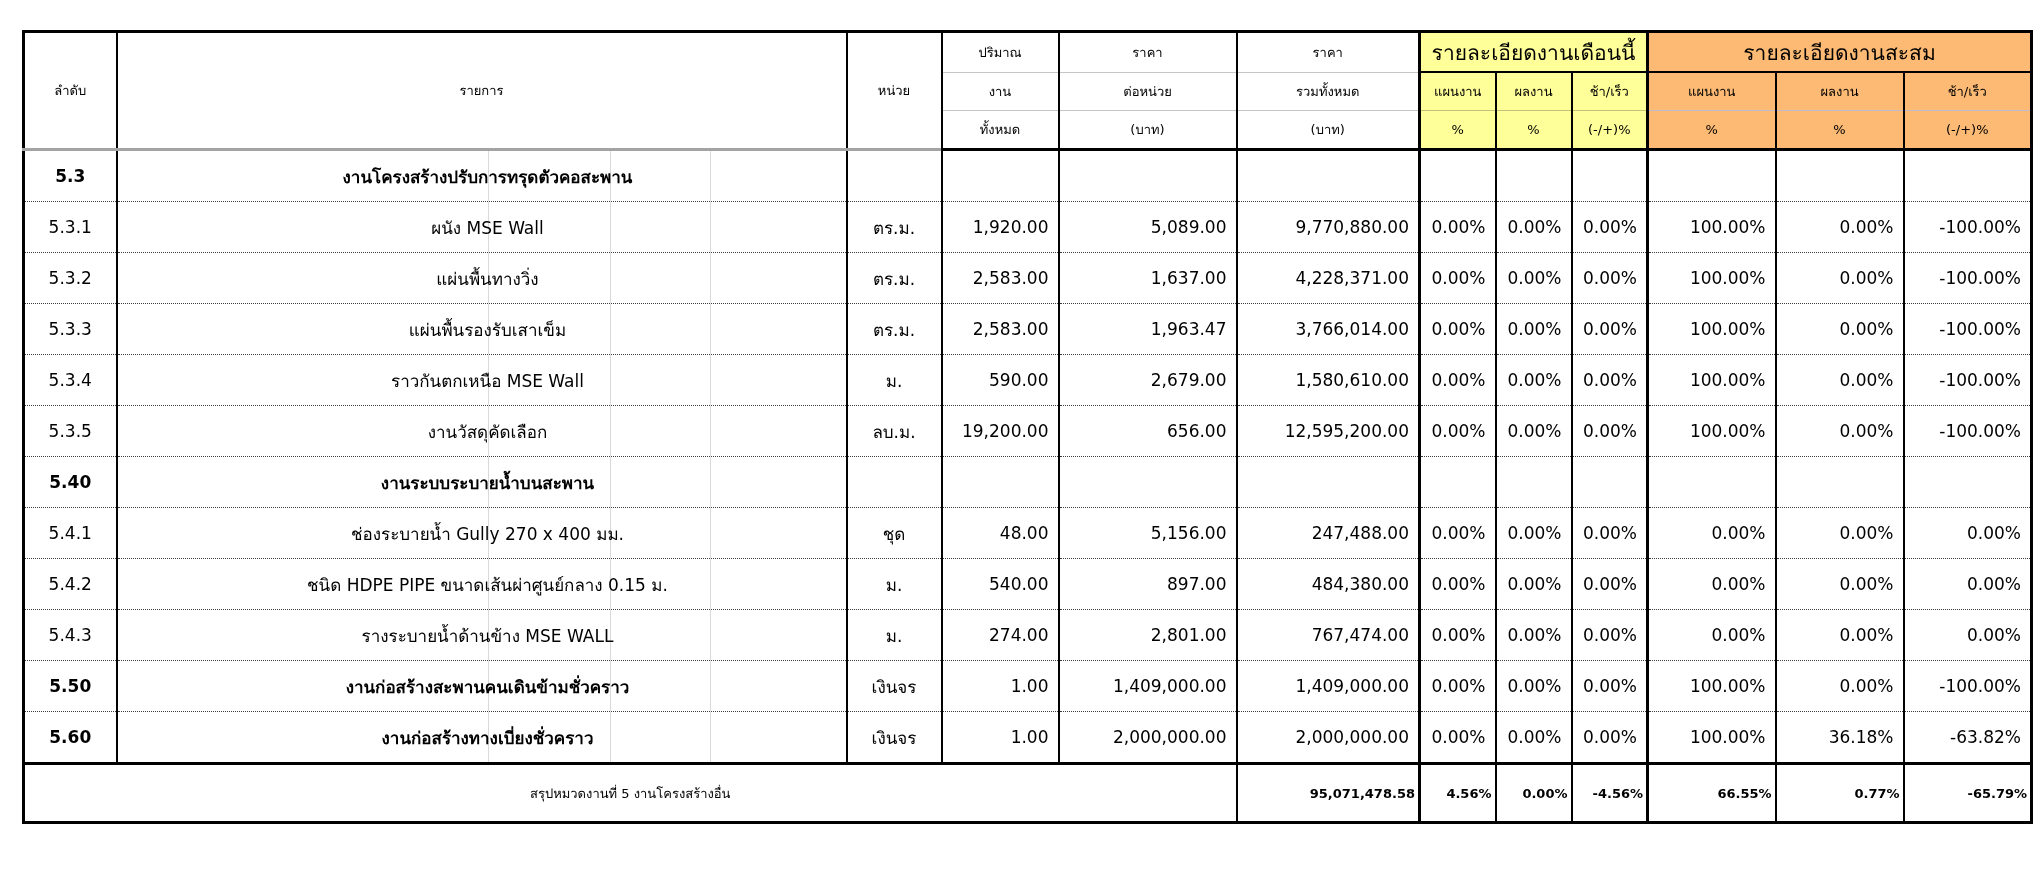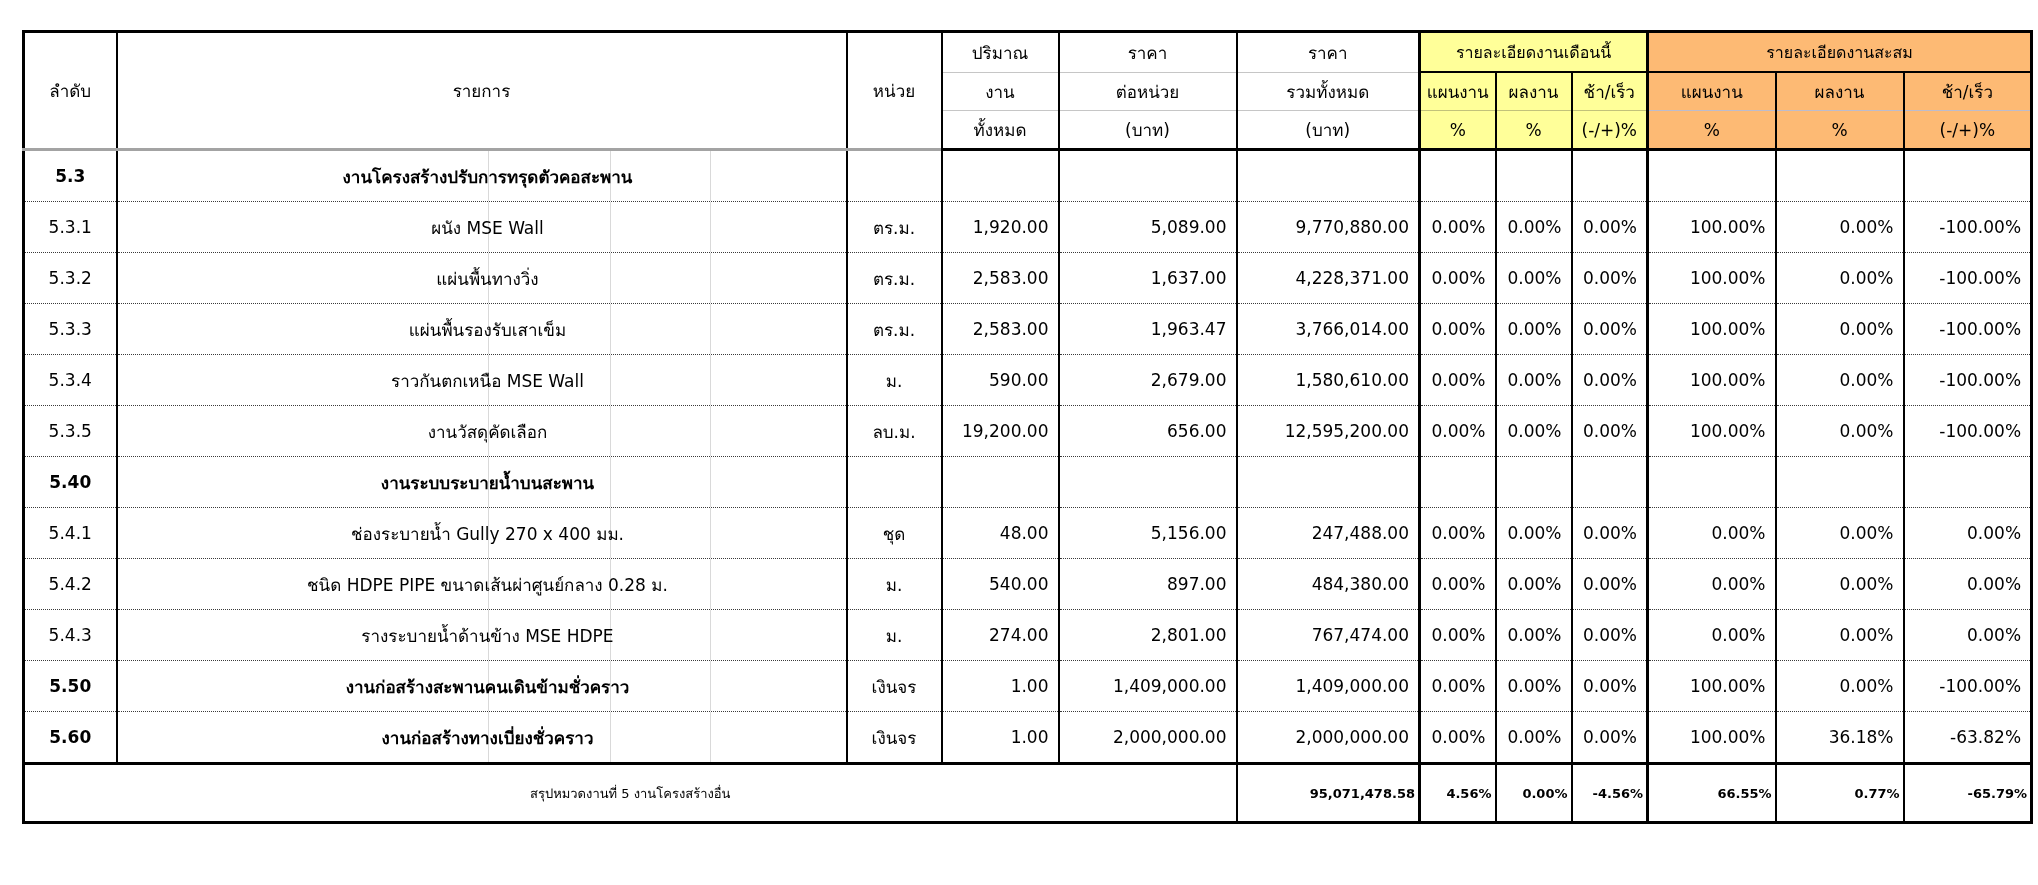--- a/index.html
+++ b/index.html
@@ -11,27 +11,27 @@
     border-collapse:collapse;table-layout:fixed;
     border:3px solid #000;
   }
   th,td{
     padding:0;margin:0;font-weight:normal;overflow:hidden;white-space:nowrap;
     border-left:2px solid #000;vertical-align:middle;
   }
   
   .bl3{border-left:3px solid #000;}
 
-  thead th{text-align:center;font-size:17px;}
+  thead th{text-align:center;font-size:13px;}
   thead tr.h1 th{height:38px;}
   thead tr.h2 th{height:37px;}
   thead tr.h3 th{height:37px;margin-left:28px;}
   thead tr.h3 th{border-bottom:3px solid #000;}
   th.stack{border-bottom:1px solid #c6c6c6;}
-  th.grp{border-bottom:2px solid #000;font-size:16px;font-family:Liberation Mono, monospace;}
+  th.grp{border-bottom:2px solid #000;font-size:21px;font-family:Liberation Mono, monospace;}
   th.subylw{border-bottom:1px solid #c2c27a;}
   th.sublav{border-bottom:1px solid #bdbccd;}
 
   .ylw{background:#FFFF99;}
   .lav{background:#fdba74;}
 
   tbody td{height:50px;font-size:17px;}
   tbody tr td{border-top:1px dotted #3a3a3a;}
   tbody tr:first-child td{border-top:3px solid #a3a3a3;}
 
@@ -212,35 +212,35 @@
           <td class="c5">247,488.00</td>
           <td class="c6 bl3">0.00%</td>
           <td class="c7">0.00%</td>
           <td class="c8">0.00%</td>
           <td class="c9 bl3">0.00%</td>
           <td class="c10">0.00%</td>
           <td class="c11">0.00%</td>
         </tr>
         <tr>
           <td class="c0">5.4.2</td>
-          <td class="c1">ชนิด HDPE PIPE ขนาดเส้นผ่าศูนย์กลาง 0.28 ม.</td>
+          <td class="c1">ชนิด HDPE PIPE ขนาดเส้นผ่าศูนย์กลาง 0.15 ม.</td>
           <td class="c2">ม.</td>
           <td class="c3">540.00</td>
           <td class="c4">897.00</td>
           <td class="c5">484,380.00</td>
           <td class="c6 bl3">0.00%</td>
           <td class="c7">0.00%</td>
           <td class="c8">0.00%</td>
           <td class="c9 bl3">0.00%</td>
           <td class="c10">0.00%</td>
           <td class="c11">0.00%</td>
         </tr>
         <tr>
           <td class="c0">5.4.3</td>
-          <td class="c1">รางระบายน้ำด้านข้าง MSE HDPE</td>
+          <td class="c1">รางระบายน้ำด้านข้าง MSE WALL</td>
           <td class="c2">ม.</td>
           <td class="c3">274.00</td>
           <td class="c4">2,801.00</td>
           <td class="c5">767,474.00</td>
           <td class="c6 bl3">0.00%</td>
           <td class="c7">0.00%</td>
           <td class="c8">0.00%</td>
           <td class="c9 bl3">0.00%</td>
           <td class="c10">0.00%</td>
           <td class="c11">0.00%</td>

